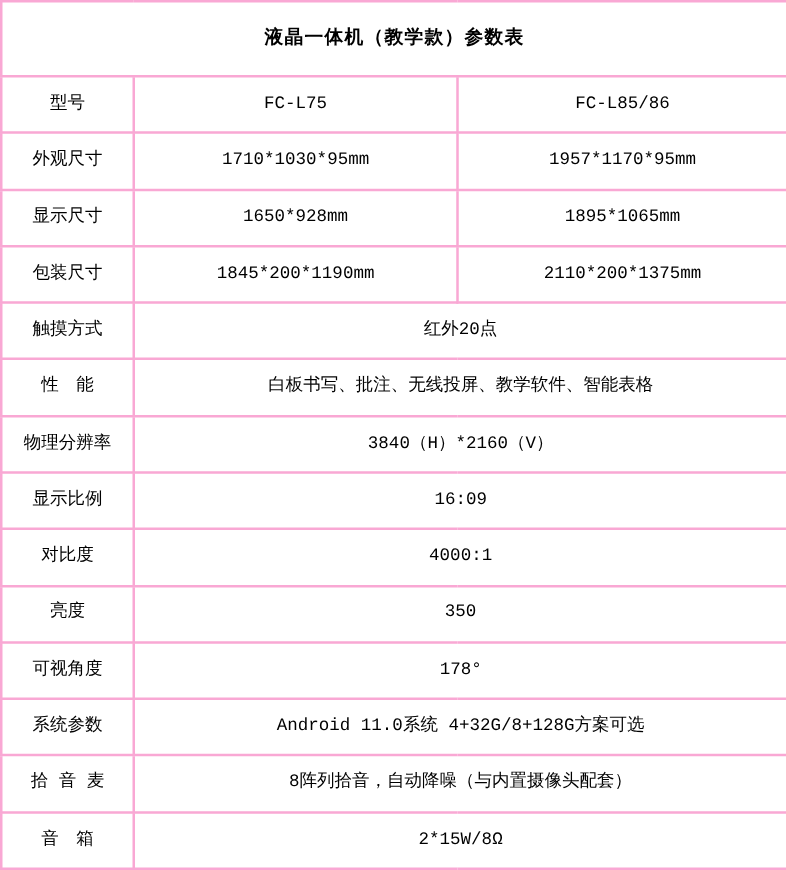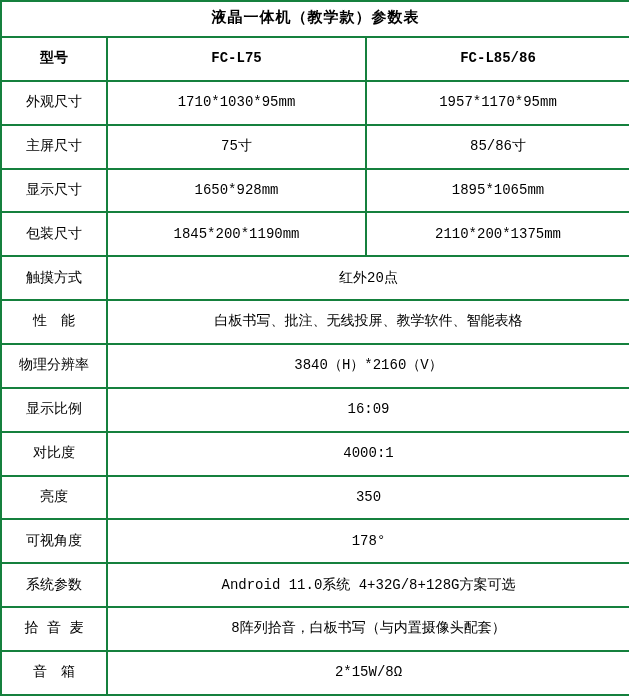--- a/index.html
+++ b/index.html
@@ -15,37 +15,37 @@
   }
   table.spec {
     width: 629px;
     height: 696px;
     border-collapse: collapse;
     table-layout: fixed;
     font-family: "Liberation Mono", "DejaVu Sans Mono", monospace;
     color: #000000;
   }
   table.spec td {
-    border: 2px solid #15803d;
+    border: 2px solid #f9a8d4;
     text-align: center;
     vertical-align: middle;
-    padding: 0 2px;
+    padding: 12px 2px;
     font-size: 14px;
     line-height: 1.1;
     white-space: nowrap;
     overflow: hidden;
   }
   tr.title-row td {
     font-weight: bold;
     font-size: 15px;
     letter-spacing: 1px;
     height: 34px;
   }
   tr.header-row td {
-    font-weight: bold;
+    font-weight: normal;
   }
   col.c1 { width: 106px; }
   col.c2 { width: 259px; }
   col.c3 { width: 264px; }
 </style>
 </head>
 <body>
 
 <div class="page">
   <table class="spec">
@@ -63,25 +63,20 @@
     <tr class="header-row">
       <td>型号</td>
       <td>FC-L75</td>
       <td>FC-L85/86</td>
     </tr>
 
     <tr>
       <td>外观尺寸</td>
       <td>1710*1030*95mm</td>
       <td>1957*1170*95mm</td>
-    </tr>
-    <tr>
-      <td>主屏尺寸</td>
-      <td>75寸</td>
-      <td>85/86寸</td>
     </tr>
     <tr>
       <td>显示尺寸</td>
       <td>1650*928mm</td>
       <td>1895*1065mm</td>
     </tr>
     <tr>
       <td>包装尺寸</td>
       <td>1845*200*1190mm</td>
       <td>2110*200*1375mm</td>
@@ -114,21 +109,21 @@
     <tr>
       <td>可视角度</td>
       <td colspan="2">178°</td>
     </tr>
     <tr>
       <td>系统参数</td>
       <td colspan="2">Android 11.0系统 4+32G/8+128G方案可选</td>
     </tr>
     <tr>
       <td>拾 音 麦</td>
-      <td colspan="2">8阵列拾音，白板书写（与内置摄像头配套）</td>
+      <td colspan="2">8阵列拾音，自动降噪（与内置摄像头配套）</td>
     </tr>
     <tr>
       <td>音　箱</td>
       <td colspan="2">2*15W/8Ω</td>
     </tr>
   </tbody>
     </table>
 </div>
 
 </body></html>

